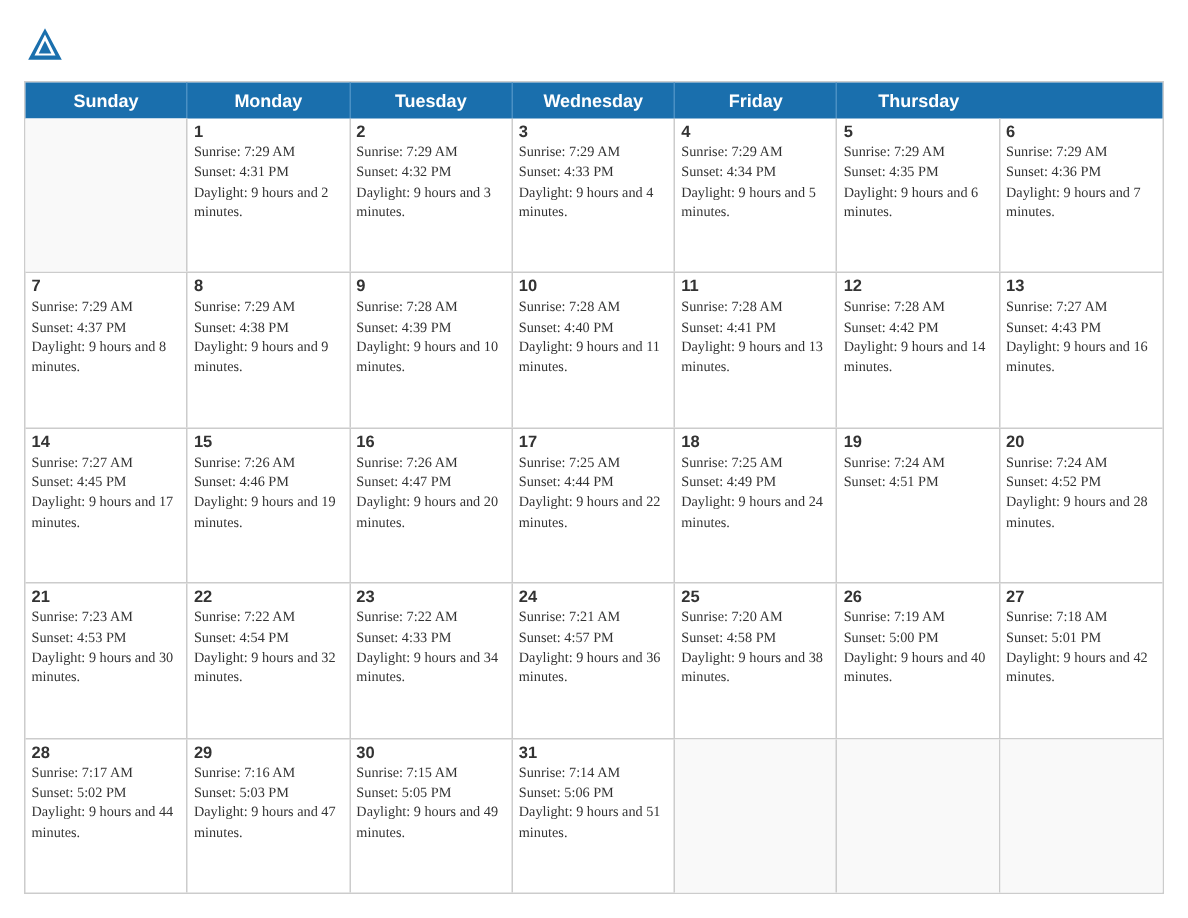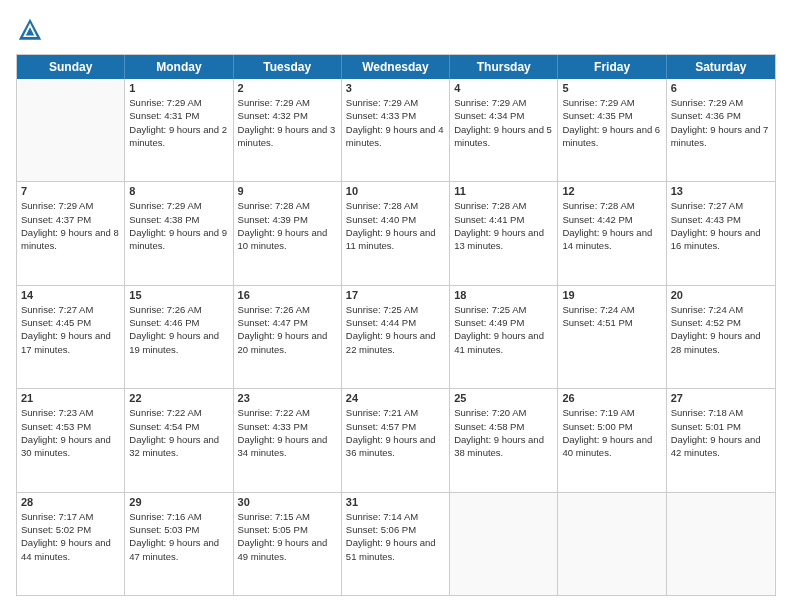--- a/index.html
+++ b/index.html
@@ -103,20 +103,21 @@
     .calendar-cell.empty {
       background: #f9f9f9;
     }
     .day-number {
       font-size: 11px;
       font-weight: bold;
       margin-bottom: 2px;
     }
     .cell-info {
       line-height: 1.4;
+      font-family: Liberation Serif, serif;
     }
   </style>
 </head>
 <body>
 
 <div class="page">
   <div class="header">
     <div class="logo">
       <svg class="logo-icon" viewBox="0 0 40 40">
         <polygon points="20,4 36,34 4,34" fill="#1a6fad"></polygon>
@@ -133,23 +134,22 @@
       <div class="location"></div>
     </div>
   </div>
 
   <div class="calendar">
     <div class="calendar-header-row">
     <div class="calendar-header-cell">Sunday</div>
         <div class="calendar-header-cell">Monday</div>
         <div class="calendar-header-cell">Tuesday</div>
         <div class="calendar-header-cell">Wednesday</div>
+        <div class="calendar-header-cell">Friday</div>
         <div class="calendar-header-cell">Thursday</div>
-        <div class="calendar-header-cell">Friday</div>
-        <div class="calendar-header-cell">Saturday</div>
       </div>
     <div class="calendar-body">
     <div class="calendar-row">
           <div class="calendar-cell empty"></div>
           <div class="calendar-cell">
             <div class="day-number">1</div>
             <div class="cell-info">
               <div>Sunrise: 7:29 AM</div>
               <div>Sunset: 4:31 PM</div>
               <div>Daylight: 9 hours and 2 minutes.</div>
@@ -285,21 +285,21 @@
               <div>Sunrise: 7:25 AM</div>
               <div>Sunset: 4:44 PM</div>
               <div>Daylight: 9 hours and 22 minutes.</div>
             </div>
           </div>
           <div class="calendar-cell">
             <div class="day-number">18</div>
             <div class="cell-info">
               <div>Sunrise: 7:25 AM</div>
               <div>Sunset: 4:49 PM</div>
-              <div>Daylight: 9 hours and 41 minutes.</div>
+              <div>Daylight: 9 hours and 24 minutes.</div>
             </div>
           </div>
           <div class="calendar-cell">
             <div class="day-number">19</div>
             <div class="cell-info">
               <div>Sunrise: 7:24 AM</div>
               <div>Sunset: 4:51 PM</div>
             </div>
           </div>
           <div class="calendar-cell">

